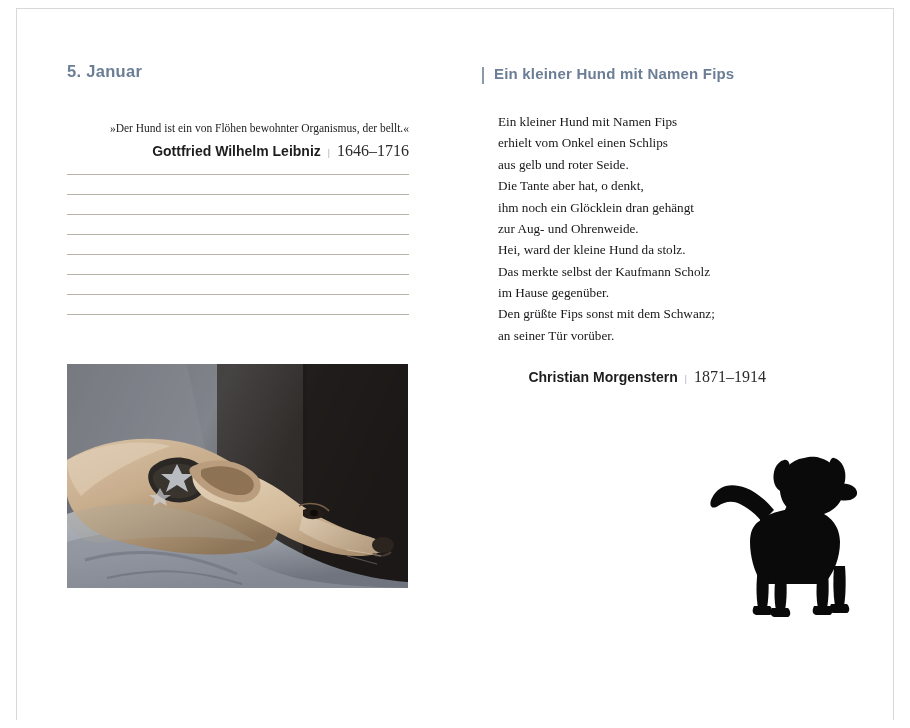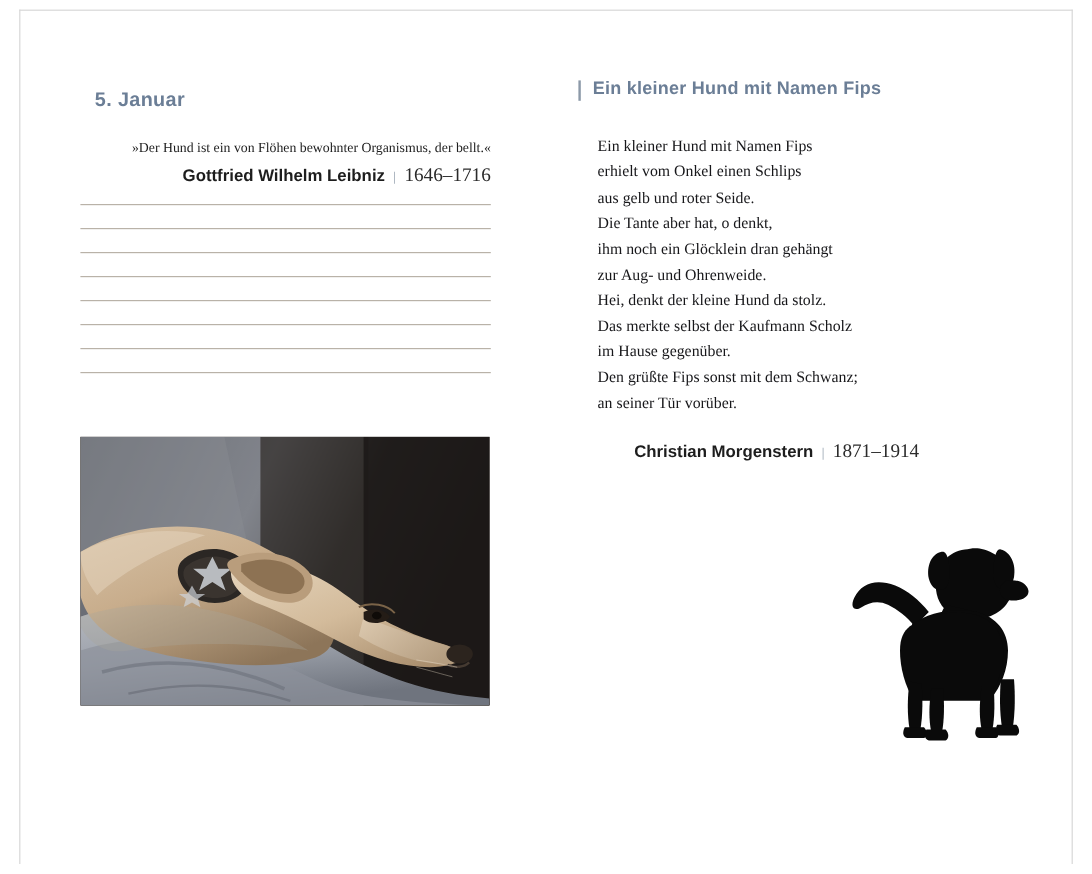--- a/index.html
+++ b/index.html
@@ -48,24 +48,24 @@
     left: 67px;
     top: 62px;
     width: 342px;
   }
   .date-heading {
     font-family: "Liberation Sans", sans-serif;
     font-weight: bold;
     font-size: 16.5px;
     color: #6b7e96;
     letter-spacing: 0.3px;
-    margin: 12px;
+    margin: 0;
   }
   .quote-block {
-    margin-top: 24px;
+    margin-top: 40px;
     text-align: right;
   }
   .quote-text {
     font-family: "Liberation Serif", serif;
     font-size: 11.5px;
     color: #1d1d1d;
     line-height: 1.35;
     display: block;
   }
   .attrib {
@@ -274,21 +274,21 @@
       <div class="poem-title">Ein kleiner Hund mit Namen Fips</div>
     </div>
 
     <div class="poem-body">
       <span class="poem-line">Ein kleiner Hund mit Namen Fips</span>
       <span class="poem-line">erhielt vom Onkel einen Schlips</span>
       <span class="poem-line">aus gelb und roter Seide.</span>
       <span class="poem-line">Die Tante aber hat, o denkt,</span>
       <span class="poem-line">ihm noch ein Glöcklein dran gehängt</span>
       <span class="poem-line">zur Aug- und Ohrenweide.</span>
-      <span class="poem-line">Hei, denkt der kleine Hund da stolz.</span>
+      <span class="poem-line">Hei, ward der kleine Hund da stolz.</span>
       <span class="poem-line">Das merkte selbst der Kaufmann Scholz</span>
       <span class="poem-line">im Hause gegenüber.</span>
       <span class="poem-line">Den grüßte Fips sonst mit dem Schwanz;</span>
       <span class="poem-line">an seiner Tür vorüber.</span>
     </div>
 
     <div class="poem-attrib">
       <span class="attrib-name">Christian Morgenstern</span>
       <span class="attrib-sep">|</span>
       <span class="attrib-years">1871–1914</span>

